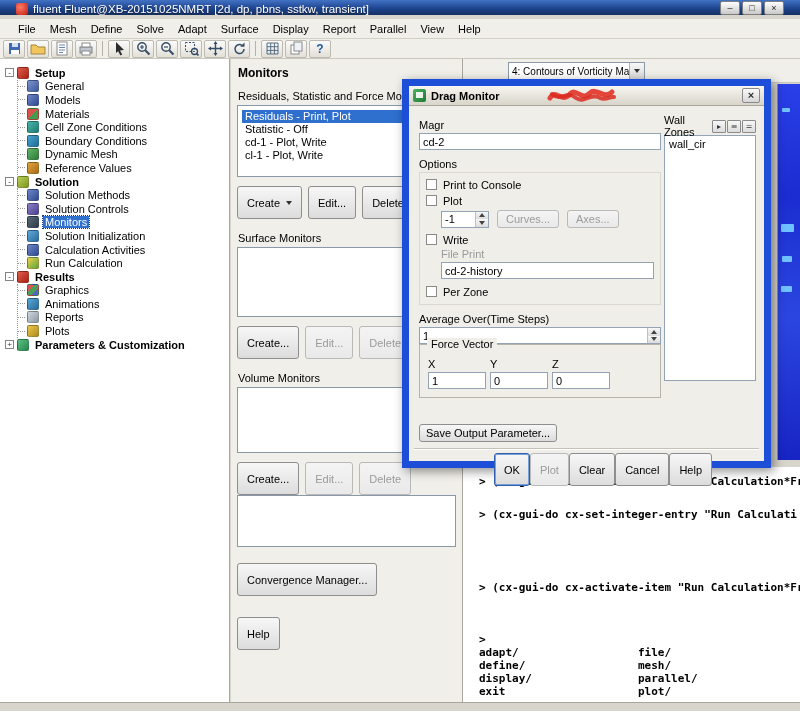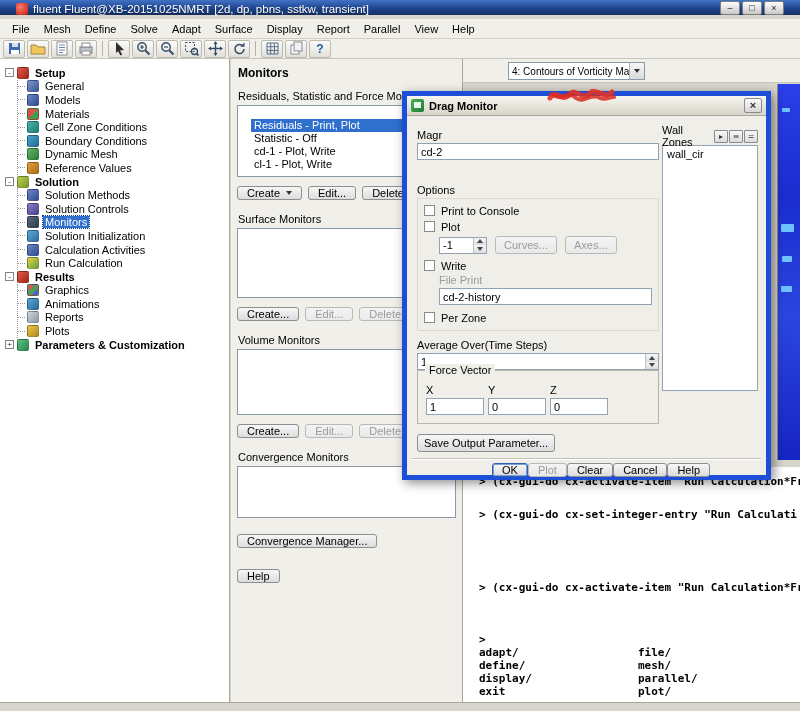--- a/index.html
+++ b/index.html
@@ -10,21 +10,21 @@
   
   .titlebar{position:absolute;left:0;top:0;right:0;height:15px;display:flex;align-items:flex-end;padding:0 16px;
     background:linear-gradient(180deg,#4372c4 0%,#1d4590 55%,#163062 100%);color:#fff;font-size:11.5px}
   .app-icon{width:12px;height:12px;border-radius:2px;background:radial-gradient(circle at 35% 35%,#ff7a68,#bf1d0e);margin-right:5px;flex:none}
   .title-text{white-space:nowrap;overflow:hidden;text-shadow:0 1px 1px rgba(0,0,0,.45)}
   .win-controls{margin-left:auto;display:flex;gap:2px}
   .win-btn{width:20px;height:14px;border:1px solid #7e7e7e;border-radius:2px;background:linear-gradient(#fdfdfd,#c9c9c9);
     color:#222;font-size:9px;line-height:12px;text-align:center;cursor:default}
 
   .menubar{position:absolute;left:0;top:19px;right:0;height:20px;background:#f1efe9;border-bottom:1px solid #d2cfc6;
-    display:flex;align-items:center;padding:0 5px}
+    display:flex;align-items:center;padding:0 11px}
   .menu-item{padding:3px 7px;white-space:nowrap}
 
   .toolbar{position:absolute;left:0;top:39px;right:0;height:20px;background:#f1efe9;border-bottom:1px solid #c9c6bd;
     display:flex;align-items:center;gap:2px;padding:0 3px}
   .tbtn{width:22px;height:18px;border:1px solid #bdbab1;border-radius:2px;background:linear-gradient(#fbfbfb,#e2dfd7);
     display:flex;align-items:center;justify-content:center;flex:none}
   .tsep{width:1px;height:15px;background:#b5b2a9;margin:0 3px;flex:none}
   .help-glyph{font-weight:bold;color:#1a5c9e;font-size:12px;line-height:1}
 
   
@@ -60,26 +60,26 @@
   .ic-plots{background:linear-gradient(135deg,#e8c84e,#b08a1a)}
   .ic-reports{background:linear-gradient(135deg,#cfd6de,#8d99a6)}
   .ic-params{background:linear-gradient(135deg,#5fc184,#27864e)}
 
   
   .monitors-panel{position:absolute;left:231px;top:59px;width:232px;bottom:9px;background:#f1efe9;
     border-right:1px solid #a9a69d;padding:7px 6px 0 6px}
   .panel-title{font-weight:bold;font-size:12px;margin:0 0 10px 1px}
   .sec-label{margin:0 0 3px 1px}
   .sec-label.sp{margin-top:13px}
-  .listbox{background:#fff;border:1px solid #8a99a8;overflow:hidden;padding:13px}
+  .listbox{background:#fff;border:1px solid #8a99a8;overflow:hidden;padding:4px}
   .lb1{height:72px}.lb2{height:70px}.lb3{height:66px}.lb4{height:52px}
   .lb-item{line-height:13px;padding:0 3px;white-space:nowrap}
   .lb-item.selected{background:#2f6fce;color:#fff}
   .btn-row{display:flex;gap:6px;margin-top:9px}
-  .btn{font-family:inherit;font-size:11px;color:#000;height:14px;padding:0 9px;border:1px solid #8e8e8e;border-radius:3px;
+  .btn{font-family:inherit;font-size:11px;color:#000;height:33px;padding:0 9px;border:1px solid #8e8e8e;border-radius:3px;
     background:linear-gradient(#f7f7f7,#dcdcdc);display:inline-flex;align-items:center;justify-content:center;white-space:nowrap}
   .btn:disabled{color:#9b9b9b;border-color:#b9b9b9;background:linear-gradient(#f4f4f4,#e9e9e9)}
   .dd-arrow{width:0;height:0;border-left:3px solid transparent;border-right:3px solid transparent;border-top:4px solid #333;
     margin-left:6px;display:inline-block}
   .mgr-btn{margin-top:16px}
   .help-btn{margin-top:21px}
 
   
   .right-region{position:absolute;left:463px;top:59px;right:0;bottom:9px;background:#d8d5cd}
   .graphics-bar{position:absolute;left:0;top:0;right:0;height:24px;background:#f1efe9;border-bottom:1px solid #c9c6bd}
@@ -93,21 +93,21 @@
     background:linear-gradient(180deg,#2a3fe8 0%,#1b2dd0 30%,#2b46e0 62%,#1724c4 100%)}
   .gfx-mark{position:absolute;background:#6fc1ff;border-radius:1px}
   .console{position:absolute;left:0;top:408px;right:0;bottom:0;background:#fff;padding:8px 0 0 16px;
     font-family:"DejaVu Sans Mono",monospace;font-weight:bold;font-size:11px;overflow:hidden}
   .cl{white-space:pre;line-height:13px;height:13px}
   .gap-a{margin-top:20px}.gap-b{margin-top:60px}.gap-c{margin-top:39px}
 
   .statusbar{position:absolute;left:0;bottom:0;width:800px;height:9px;background:#d8d5cd;border-top:1px solid #a9a69d}
 
   
-  .dialog{position:absolute;left:402px;top:91px;width:369px;height:389px;background:#f0eee8;border:5px solid #1d4ed8;
+  .dialog{position:absolute;left:402px;top:79px;width:369px;height:389px;background:#f0eee8;border:7px solid #1d4ed8;
     box-shadow:3px 3px 10px rgba(0,0,0,.45);z-index:30}
   .dlg-titlebar{height:20px;background:linear-gradient(#f8f6f1,#d8d4c9);border-bottom:1px solid #aaa69b;
     display:flex;align-items:center;padding:0 4px;font-weight:bold}
   .dlg-icon{width:13px;height:13px;border-radius:2px;background:linear-gradient(135deg,#49b35f,#1f7a33);
     margin-right:5px;position:relative;flex:none}
   .dlg-icon::after{content:"";position:absolute;left:3px;top:3px;width:7px;height:6px;background:#fff;opacity:.9}
   .dlg-close{margin-left:auto;width:18px;height:15px;border:1px solid #8a8a8a;border-radius:2px;
     background:linear-gradient(#fafafa,#d6d6d6);font:bold 11px/13px "Liberation Sans",sans-serif;text-align:center;color:#333}
   .dlg-body{position:absolute;left:0;top:20px;right:0;bottom:0}
   .dlg-left{position:absolute;left:10px;top:13px;width:242px}
@@ -401,21 +401,20 @@
           <span>Create...</span>
         </button>
       <button class="btn" disabled="">
           <span>Edit...</span>
         </button>
       <button class="btn" disabled="">
           <span>Delete</span>
         </button>
     </div>
 
-    <div class="sec-label sp">Convergence Monitors</div>
     <div class="listbox lb4"></div>
     <div class="btn-row mgr-btn">
       <button class="btn">
           <span>Convergence Manager...</span>
         </button>
     </div>
     <div class="btn-row help-btn">
       <button class="btn">
           <span>Help</span>
         </button>
@@ -454,21 +453,21 @@
       <span class="dlg-icon"></span>
       <span>Drag Monitor</span>
       <span class="dlg-close">×</span>
     </div>
     <div class="dlg-body">
 
       <div class="dlg-left">
         <div class="lbl">Magr</div>
         <input class="fld" value="cd-2" style="">
 
-        <div class="lbl" style="margin-top:24px">Options</div>
+        <div class="lbl" style="margin-top:8px">Options</div>
         <div class="options-frame">
           <div class="cbrow">
             <span class="cb"></span>
             <span>Print to Console</span>
           </div>
           <div class="cbrow">
             <span class="cb"></span>
             <span>Plot</span>
           </div>
           <div class="window-row">

